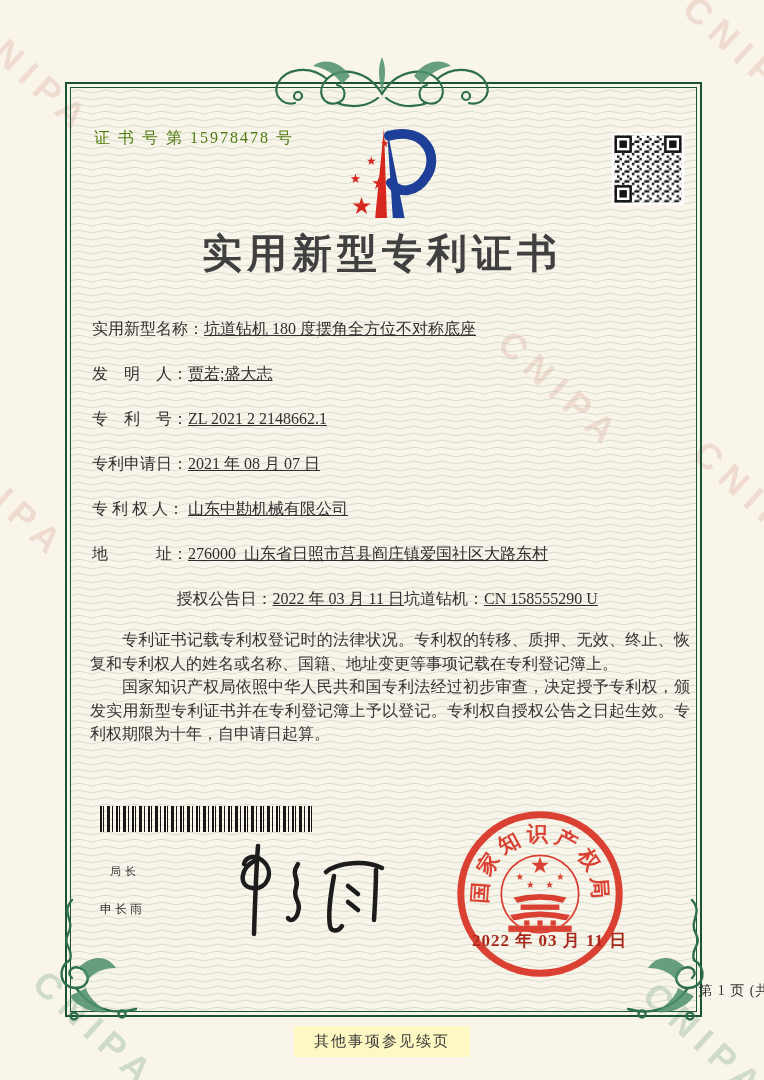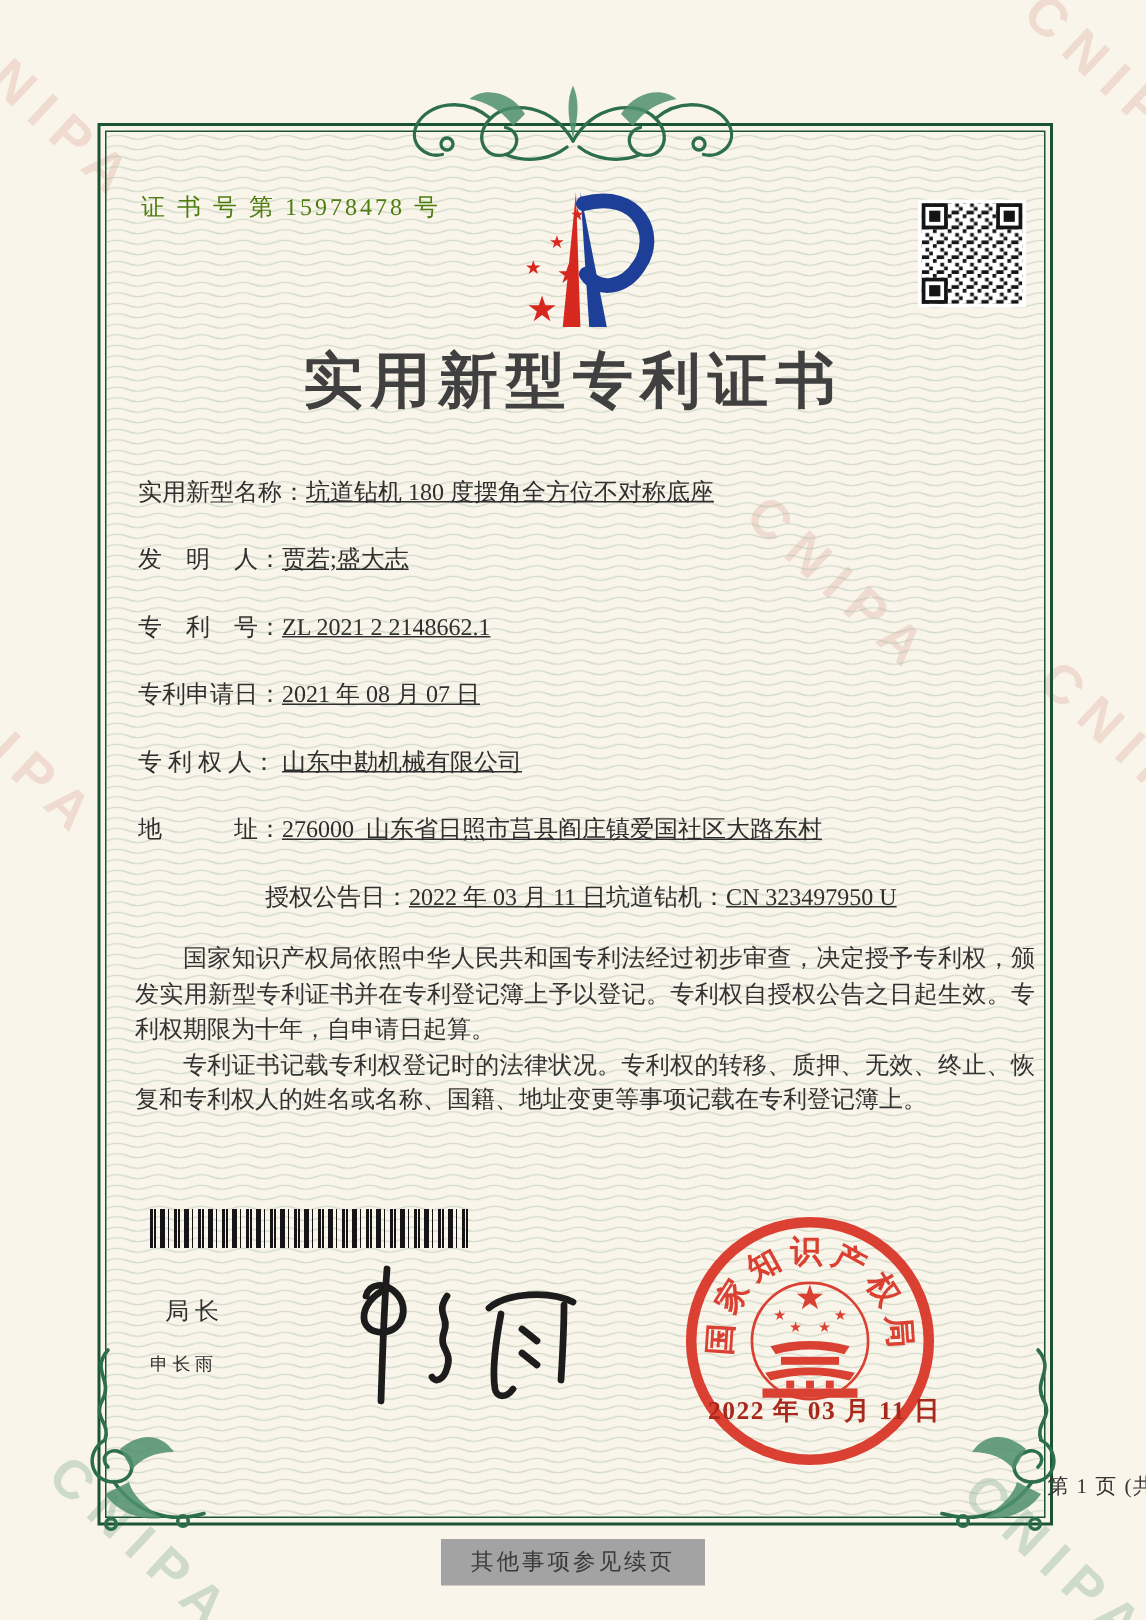--- a/index.html
+++ b/index.html
@@ -53,35 +53,35 @@
     text-align:justify; color:#333;
   }
   .barcode {
     position:absolute; left:100px; top:806px; width:212px; height:26px; z-index:5;
     background:repeating-linear-gradient(90deg,
       #151515 0,#151515 2px,transparent 2px,transparent 3px,
       #151515 3px,#151515 4px,transparent 4px,transparent 7px,
       #151515 7px,#151515 10px,transparent 10px,transparent 12px,
       #151515 12px,#151515 13px,transparent 13px,transparent 16px);
   }
-  .sig-role { position:absolute; left:110px; top:864px; font-size:16px; letter-spacing:4px; z-index:5; }
+  .sig-role { position:absolute; left:110px; top:864px; font-size:11px; letter-spacing:4px; z-index:5; }
   .sig-name { position:absolute; left:100px; top:901px; font-size:12px; letter-spacing:3px; z-index:5; }
   .signature { position:absolute; left:226px; top:842px; z-index:6; }
   .seal { position:absolute; left:452px; top:806px; z-index:6; opacity:0.93; }
   .seal-date {
     position:absolute; left:472px; top:929px; z-index:7;
     color:#a8281c; font-size:17px; font-weight:bold; letter-spacing:1px;
   }
   .page-ind {
     position:absolute; left:0; top:982px; width:764px; text-align:right;
     font-size:14px; letter-spacing:1px; z-index:5; color:#333;margin-left:44px;
   }
   .foot-note {
     position:absolute; left:382px; top:1026px; transform:translateX(-50%);
-    background:#a3a3a3; padding:6px 20px; font-size:15px; letter-spacing:2px;
+    background:#fef9c3; padding:6px 20px; font-size:15px; letter-spacing:2px;
     z-index:5; color:#3a3a3a; white-space:nowrap;
   }
   svg text { font-family:"Liberation Serif","DejaVu Serif",serif; }
 </style>
 </head>
 <body>
 
 <div class="canvas">
 
   <div class="wm wm-pink" style="left:30px;  top:75px;">CNIPA</div>
@@ -215,28 +215,28 @@
       <span class="fl">专 利 权 人：</span><span class="fv">山东中勘机械有限公司</span>
     </div>
     <div class="frow">
       <span class="fl">地　　　址：</span><span class="fv">276000  山东省日照市莒县阎庄镇爱国社区大路东村</span>
     </div>
     <div class="frow grant-row">
       <div class="grant-col1">
         <span class="fl">授权公告日：</span><span class="fv">2022 年 03 月 11 日</span>
       </div>
       <div>
-        <span>坑道钻机：</span><span class="fv">CN 323497950 U</span>
+        <span>坑道钻机：</span><span class="fv">CN 158555290 U</span>
       </div>
     </div>
   </div>
 
   <div class="paras">
+    <p>专利证书记载专利权登记时的法律状况。专利权的转移、质押、无效、终止、恢复和专利权人的姓名或名称、国籍、地址变更等事项记载在专利登记簿上。</p>
     <p>国家知识产权局依照中华人民共和国专利法经过初步审查，决定授予专利权，颁发实用新型专利证书并在专利登记簿上予以登记。专利权自授权公告之日起生效。专利权期限为十年，自申请日起算。</p>
-    <p>专利证书记载专利权登记时的法律状况。专利权的转移、质押、无效、终止、恢复和专利权人的姓名或名称、国籍、地址变更等事项记载在专利登记簿上。</p>
   </div>
 
   <div class="barcode"></div>
 
   <div class="sig-role">局长</div>
   <div class="sig-name">申长雨</div>
 
   <svg class="signature" width="170" height="95" viewBox="0 0 170 95" xmlns="http://www.w3.org/2000/svg">
     <g stroke="#1c1c1c" stroke-width="4.5" fill="none" stroke-linecap="round" stroke-linejoin="round">
       <path d="M30,18 C14,26 12,44 26,46 C42,48 48,30 38,20 C30,12 20,14 18,22"></path>

